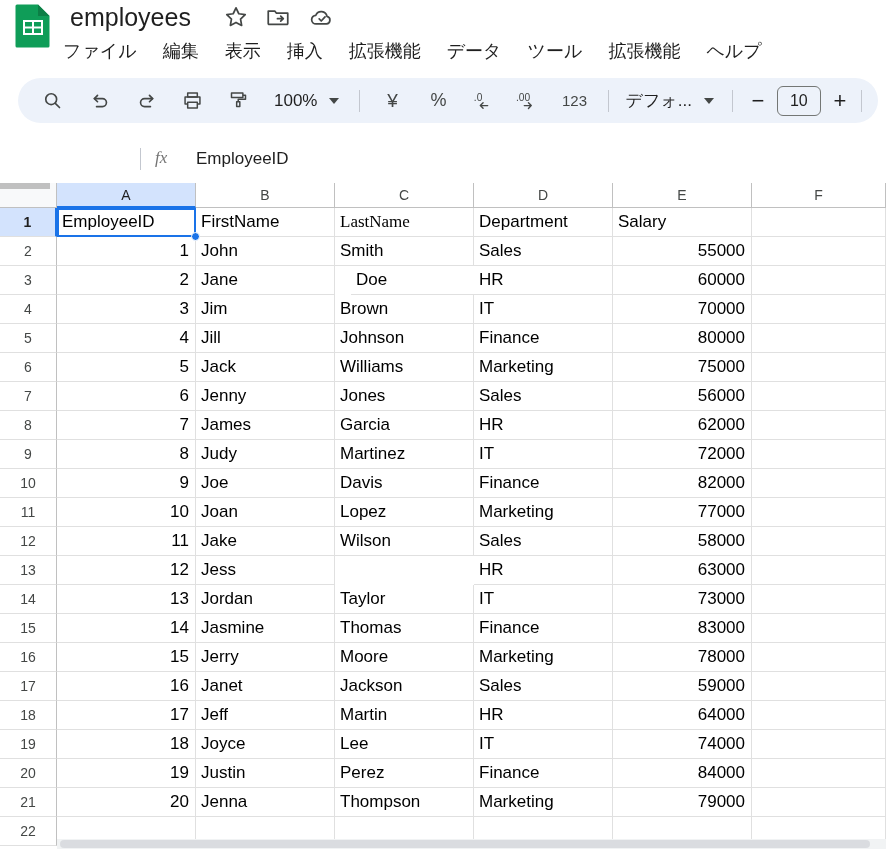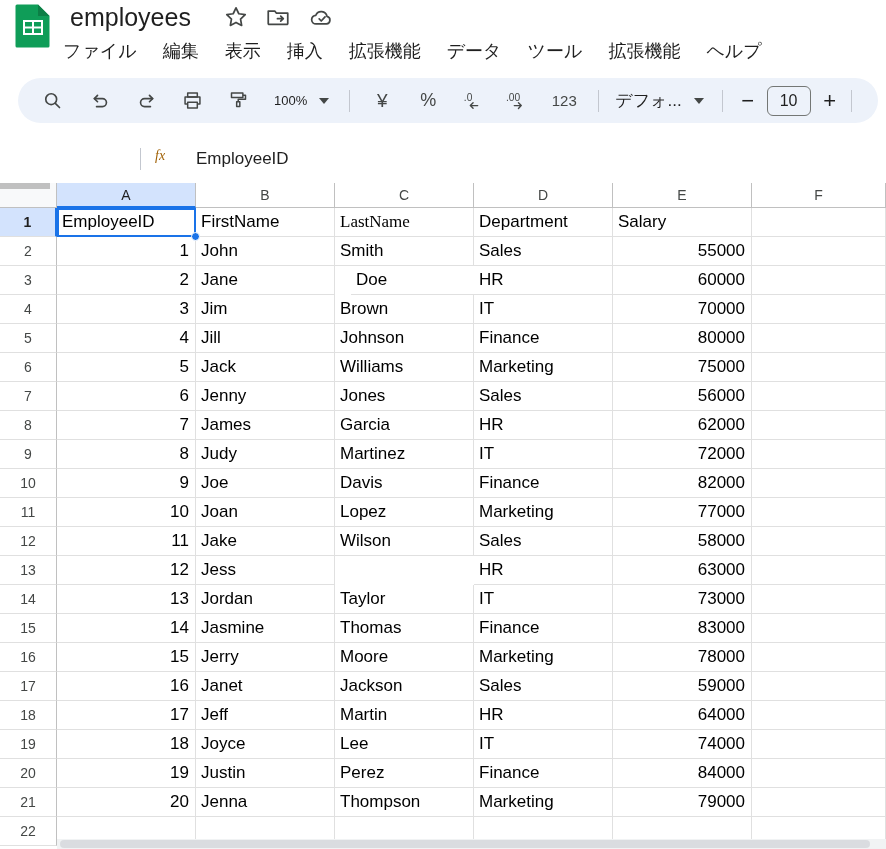--- a/index.html
+++ b/index.html
@@ -32,39 +32,39 @@
 
   
   .toolbar { position:absolute; left:18px; top:78px; width:860px; height:45px;
     background:#edf2fa; border-radius:24px; display:flex; align-items:center; }
   .tb-btn { width:36px; height:36px; border-radius:50%; display:flex; align-items:center;
     justify-content:center; cursor:pointer; flex:none; }
   .tb-btn svg { display:block; }
   .tb-text { font-size:16px; color:#1f1f1f; }
   .tb-sep { width:1px; height:22px; background:#c3c7cf; flex:none; }
   .zoom-box { display:flex; align-items:center; cursor:pointer; height:32px; padding:0 4px; }
-  .zoom-label { font-size:13px; color:#1f1f1f; }
+  .zoom-label { font-size:17px; color:#1f1f1f; }
   .caret { width:0; height:0; border-left:5px solid transparent; border-right:5px solid transparent;
     border-top:6px solid #444746; margin-left:12px; }
   .font-box { display:flex; align-items:center; cursor:pointer; height:32px; }
   .font-name { font-size:17px; color:#1f1f1f; white-space:nowrap; }
   .sizebox { width:44px; height:30px; border:1px solid #747775; border-radius:6px;
     display:flex; align-items:center; justify-content:center; font-size:16px; color:#1f1f1f;
     background:transparent; cursor:text; }
   .pm { font-size:22px; color:#1f1f1f; width:26px; text-align:center; cursor:pointer; line-height:1; }
 
   
   .formulabar { position:absolute; left:0; top:136px; width:886px; height:45px; background:#fff; }
   .namebox { position:absolute; left:12px; top:6px; width:122px; height:32px;
     display:flex; align-items:center; cursor:pointer; }
   .namebox .nb-text { font-size:17px; color:#1f1f1f; padding-left:6px; }
   .nb-caret { position:absolute; right:8px; width:0; height:0; border-left:5px solid transparent;
     border-right:5px solid transparent; border-top:6px solid #444746; }
   .fb-sep { position:absolute; left:140px; top:12px; width:1px; height:22px; background:#c3c7cf; }
-  .fx { position:absolute; left:155px; top:12px; font-size:14px; color:#a16207;
+  .fx { position:absolute; left:155px; top:12px; font-size:17px; color:#737373;
     font-family:"Liberation Serif", serif; font-style:italic;text-align:right; }
   .formula-val { position:absolute; left:196px; top:0px; height:45px; line-height:45px;
     font-size:17px; color:#1f1f1f; white-space:nowrap; }
 
   
   .gridwrap { position:absolute; left:0; top:183px; width:886px; height:666px; background:#fff; }
   .corner { position:absolute; left:0; top:0; width:57px; height:25px; background:#f8f9fa;
     border-right:1px solid #c0c0c0; border-bottom:1px solid #c0c0c0; }
   .corner-tri { position:absolute; left:0px; top:0px; width:50px; height:6px; background:#c0c0c0; }
   .colhead-row { position:absolute; left:0; top:0; height:25px; }

